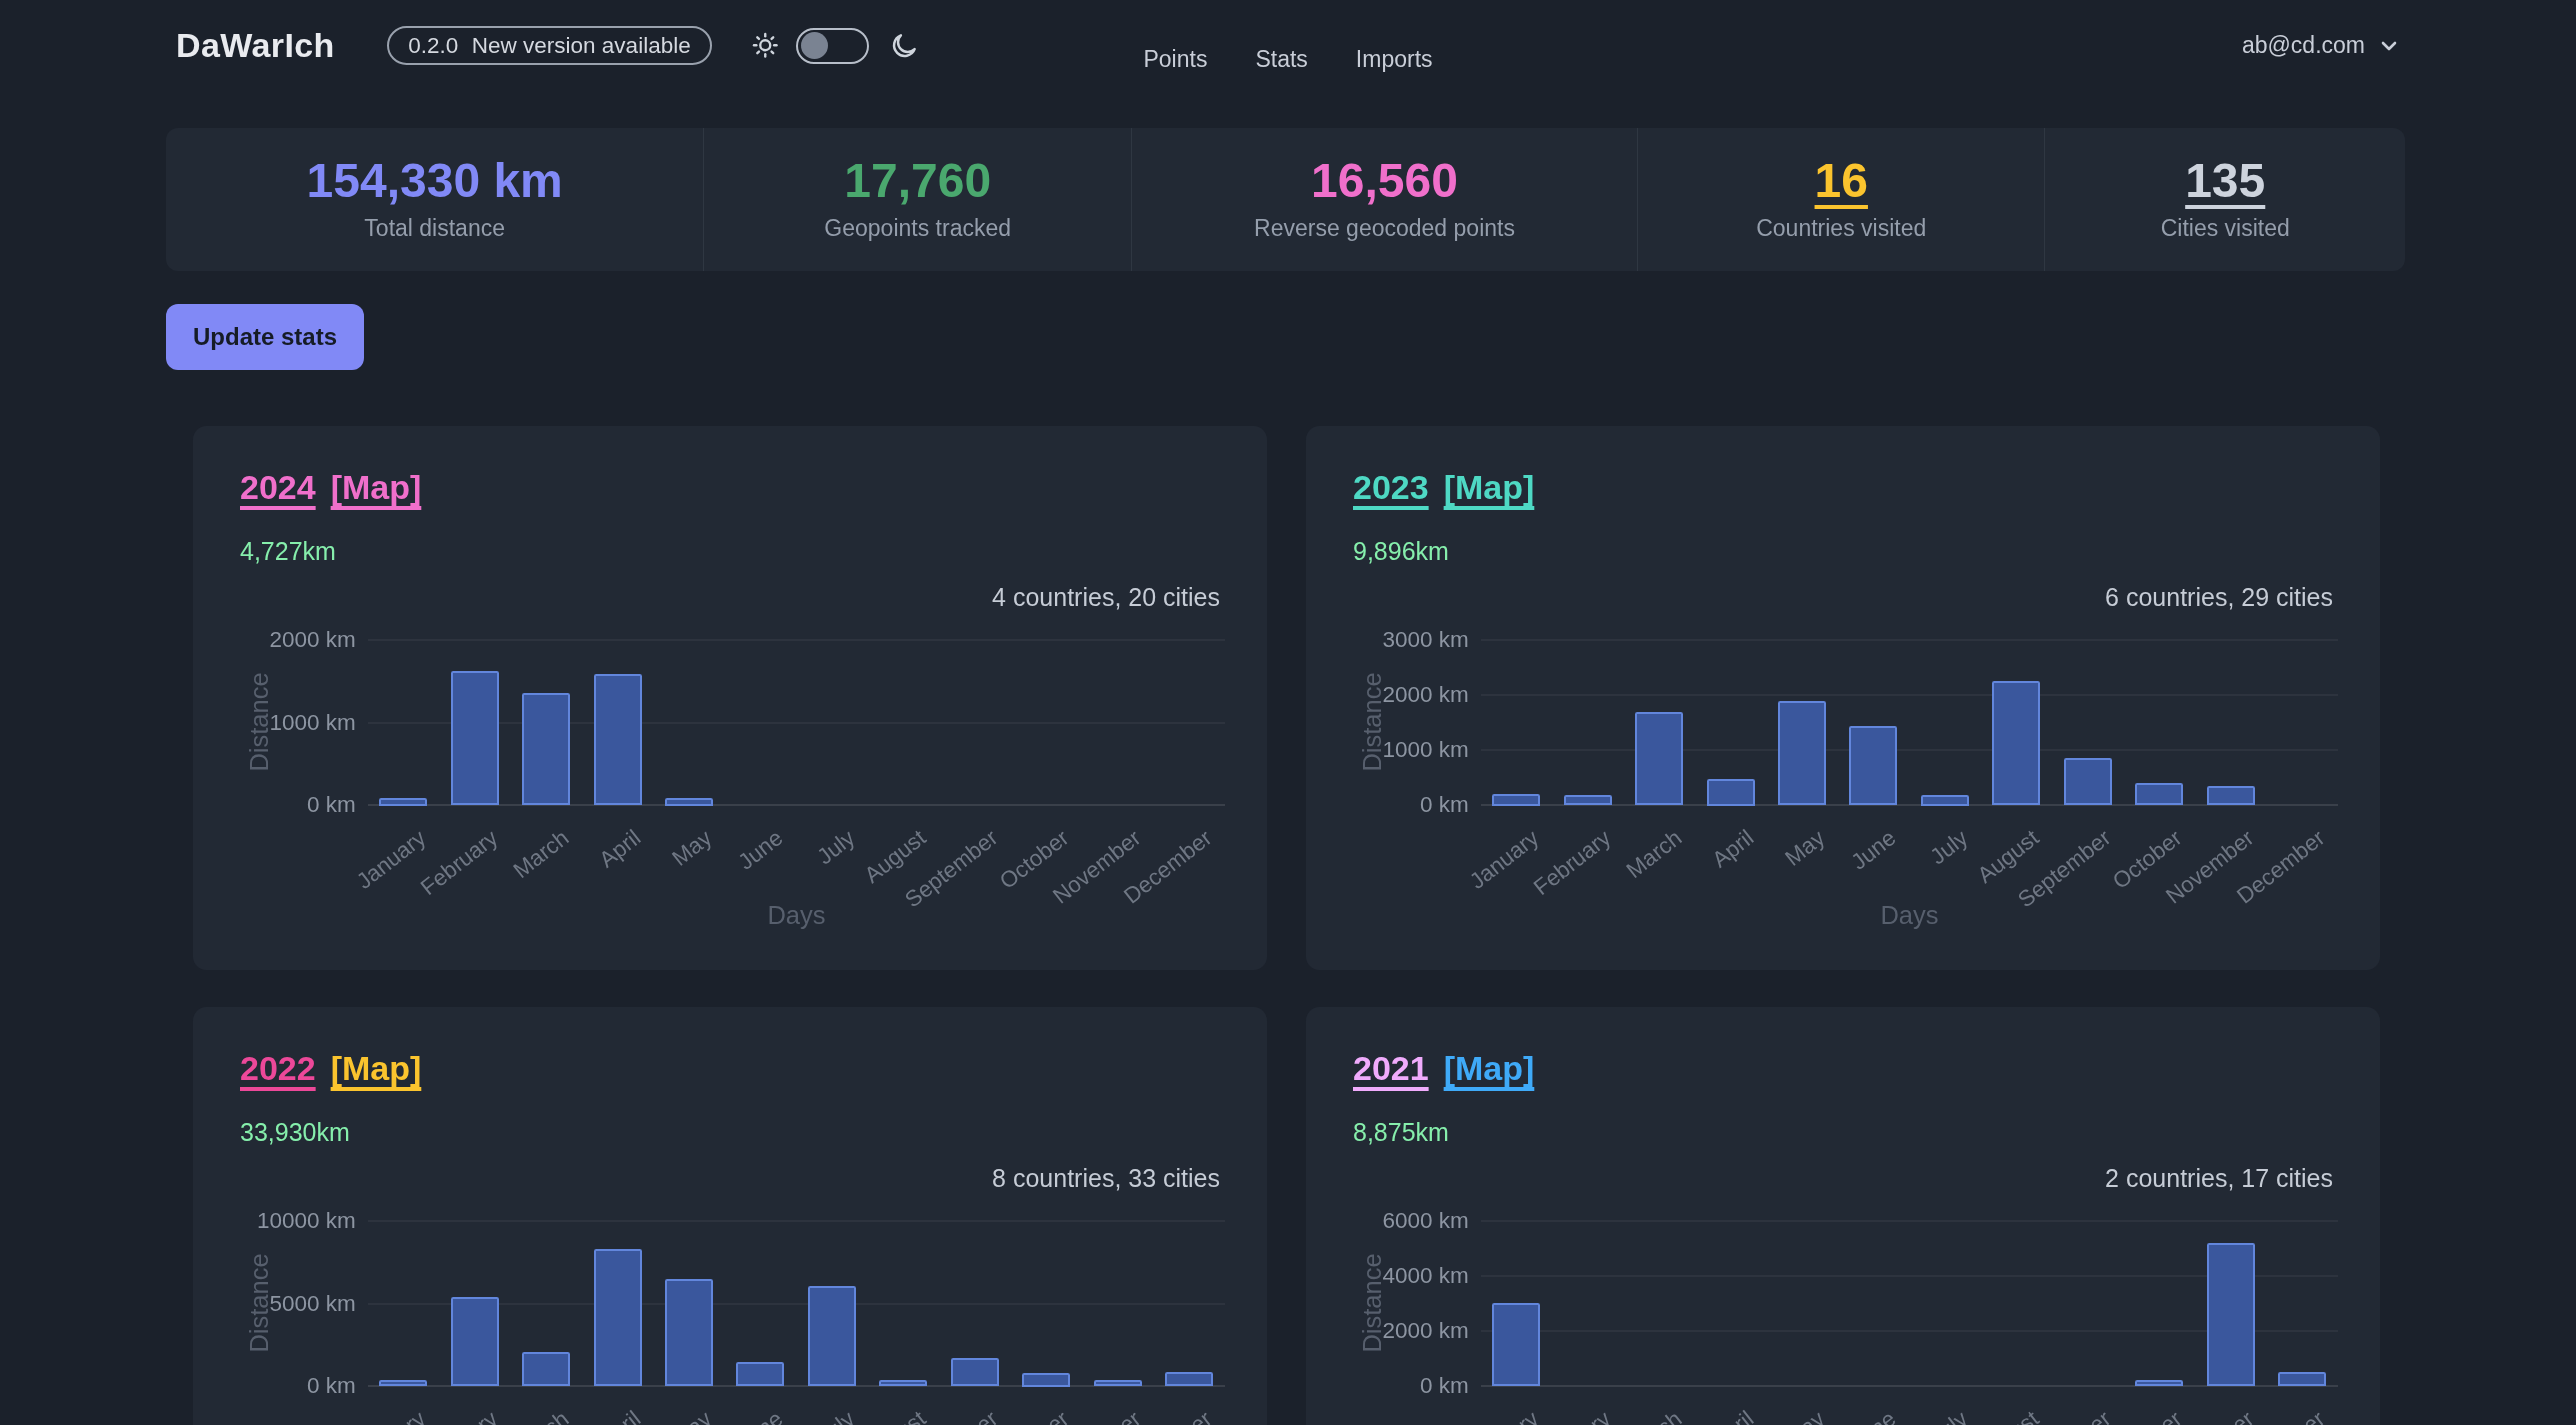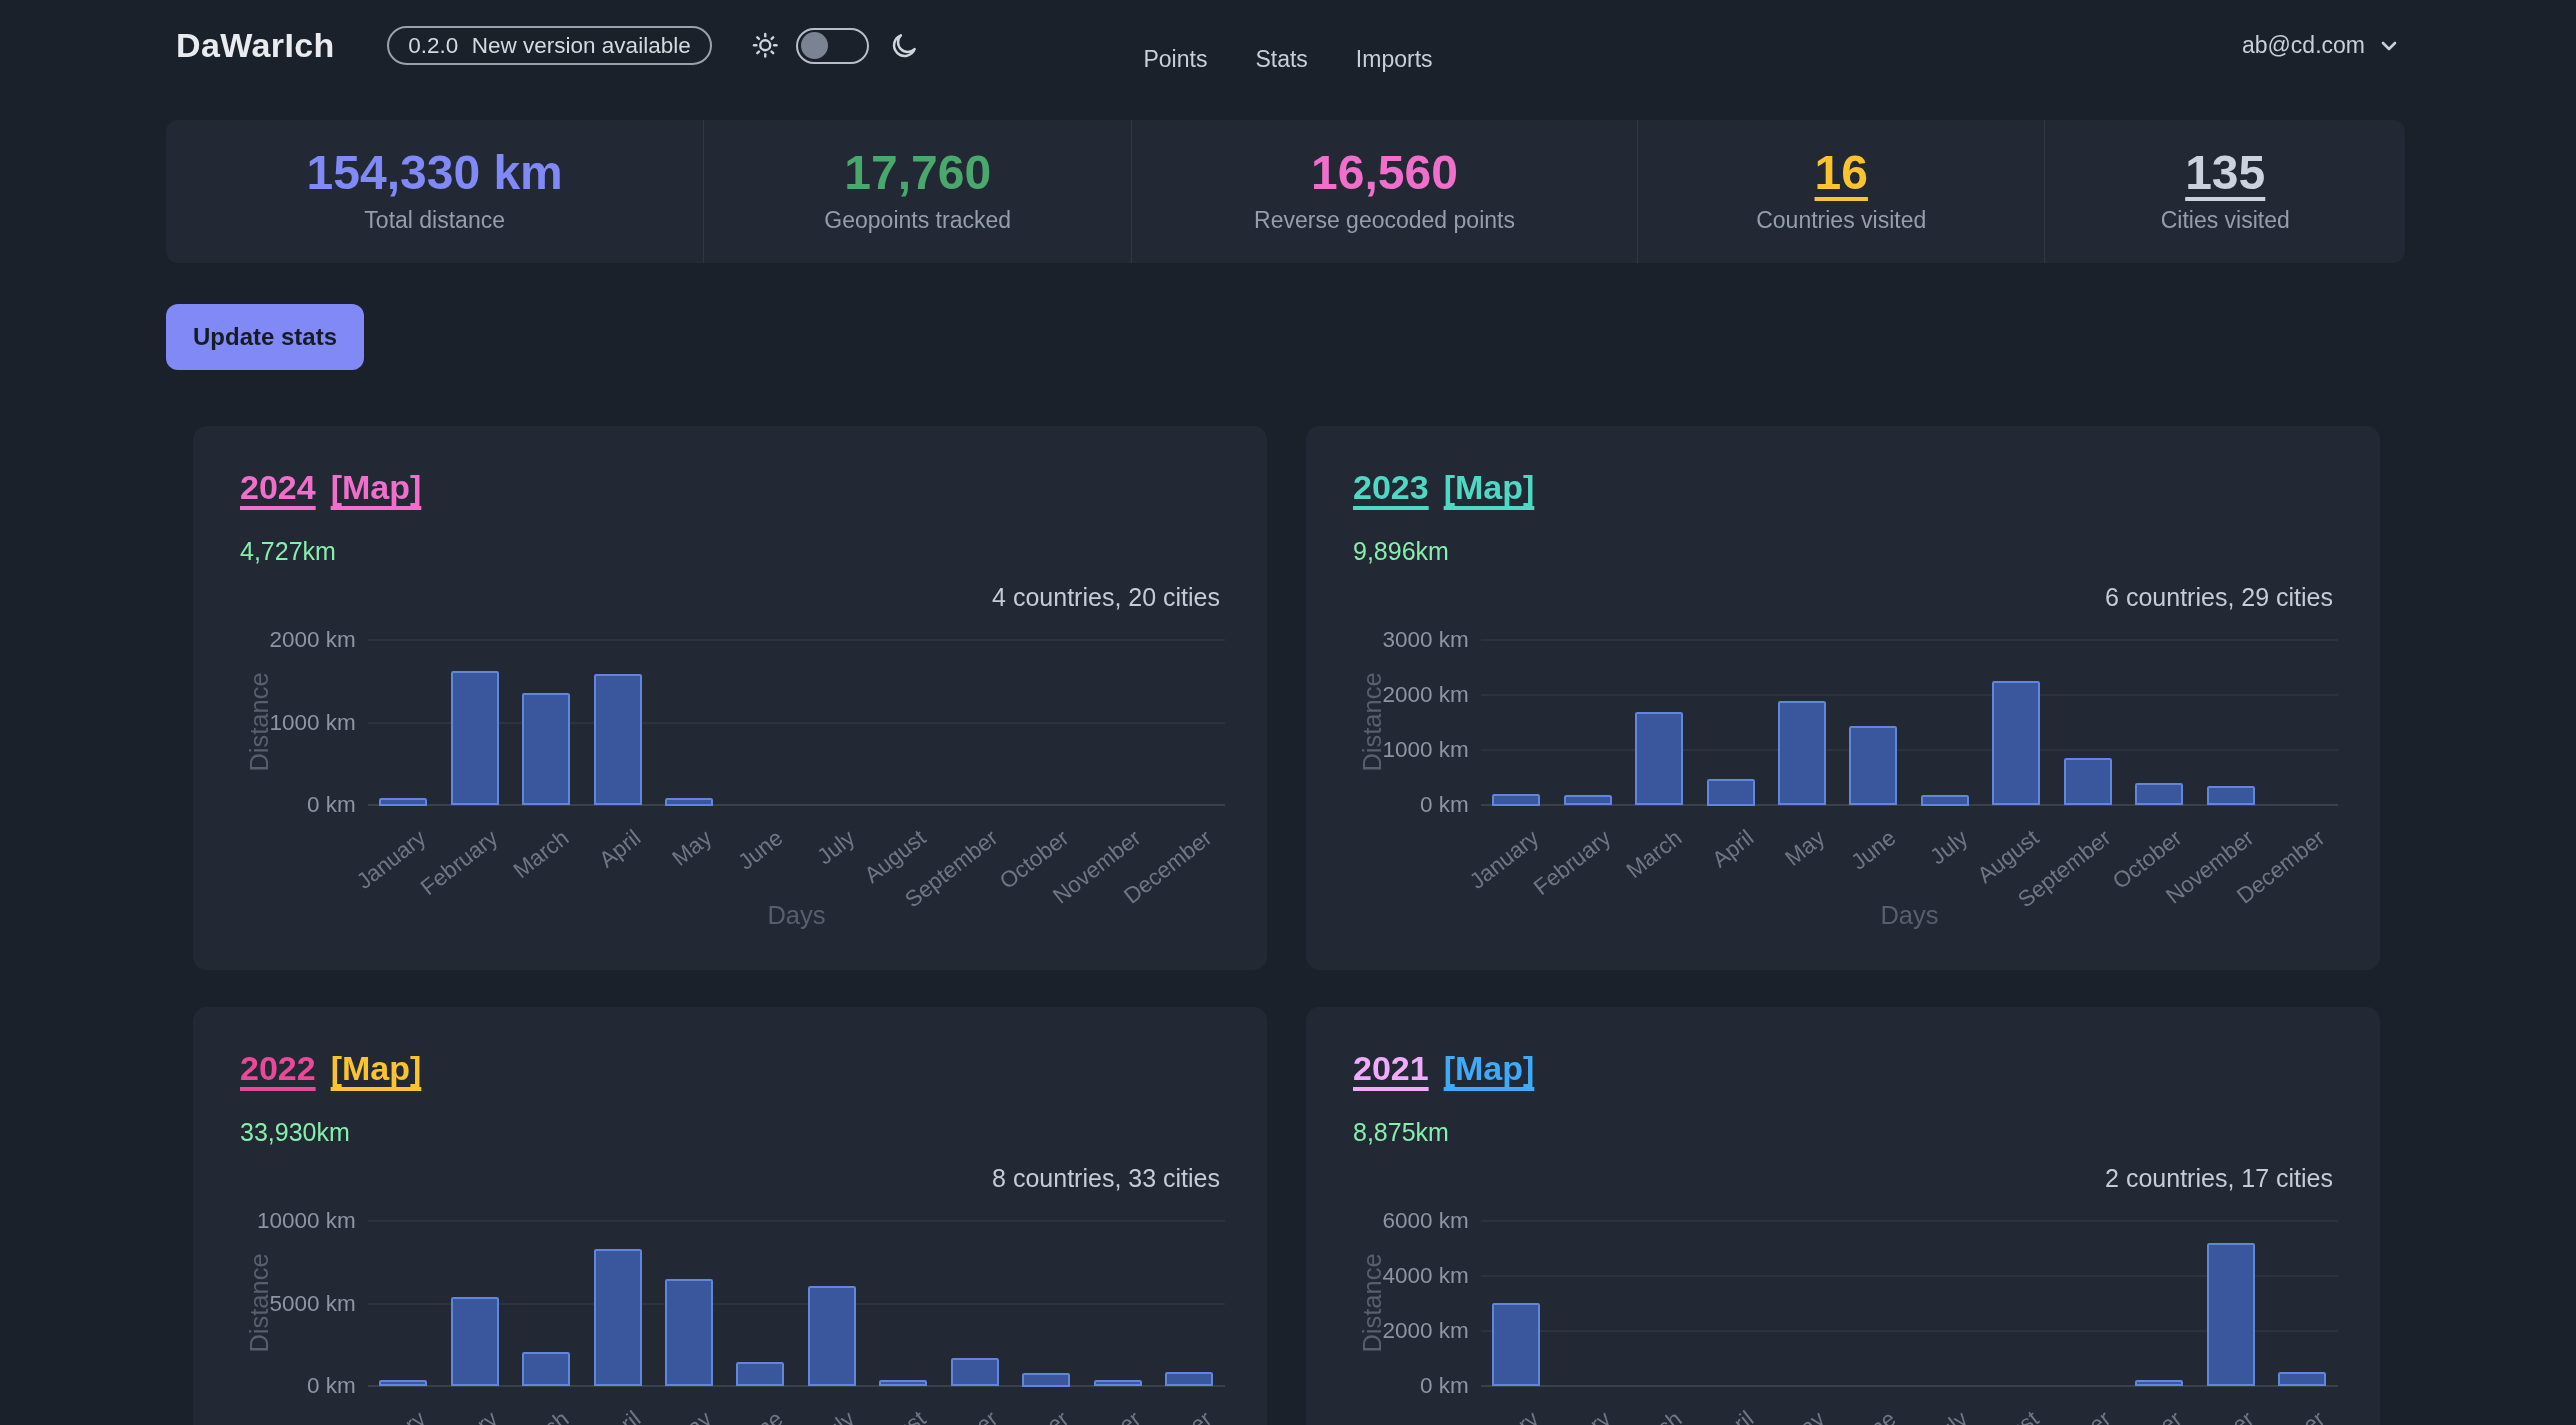--- a/index.html
+++ b/index.html
@@ -26,21 +26,21 @@
     border-radius:19.5px; position:relative; cursor:pointer;
   }
   .knob { position:absolute; left:3px; top:2.2px; width:27px; height:27px; border-radius:50%; background:#7a8392; }
   .moon-wrap { margin-left:19.5px; }
   nav { position:absolute; top:0; height:91px; left:50%; transform:translateX(-50%); display:flex; align-items:center; gap:48px;margin-top:14px; }
   nav a { font-size:23px; color:#c9ced8; text-decoration:none; }
   .h-right { position:absolute; right:175px; top:0; height:91px; display:flex; align-items:center; gap:12px; font-size:23px; color:#c9ced8; cursor:pointer; }
 
   
   .stats-panel {
-    position:absolute; left:166px; top:120px; width:2239px; height:143px;
+    position:absolute; left:166px; top:128px; width:2239px; height:143px;
     background:#222934; border-radius:12px; display:flex; overflow:hidden;
   }
   .stat-cell { display:flex; flex-direction:column; align-items:center; justify-content:center; gap:10.5px; }
   .stat-cell + .stat-cell { border-left:1.5px solid #2f3742; }
   .stat-value { font-size:48px; font-weight:700; line-height:1; }
   .stat-value.underlined { text-decoration:underline; text-decoration-thickness:3.7px; text-underline-offset:7.5px; }
   .stat-label { font-size:23px; color:#959eac; }
   .w0{width:24%;} .w1{width:19.1%;} .w2{width:22.6%;} .w3{width:18.2%;} .w4{width:16.1%;align-items:center;}
 
   

